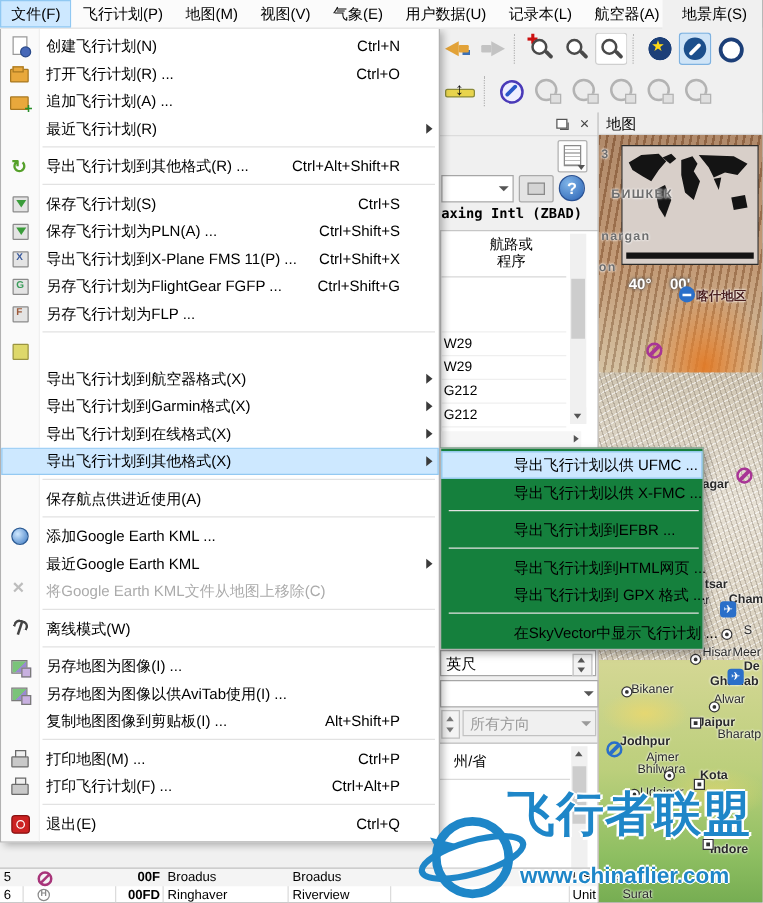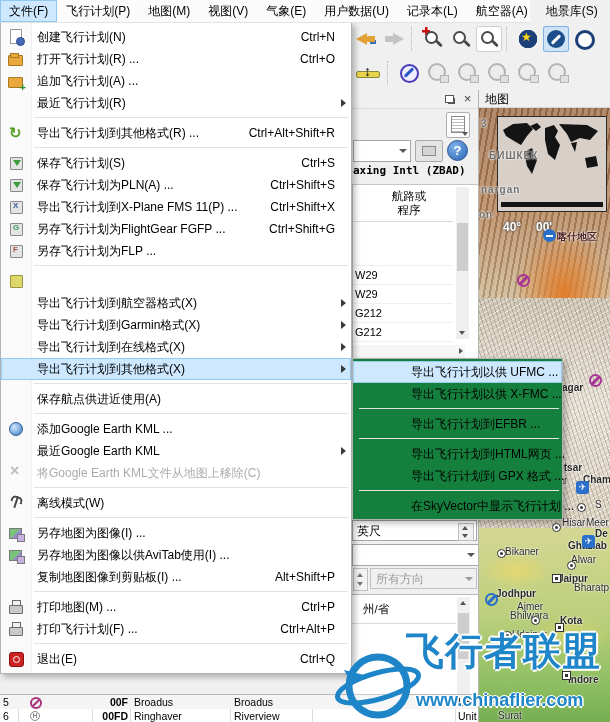--- a/index.html
+++ b/index.html
@@ -141,21 +141,21 @@
   .bti-closed::after{content:"";position:absolute;left:-1px;top:2.5px;width:10px;height:2px;background:#a8357a;transform:rotate(-45deg);}
   .bti-heli{border:1.5px solid #8a8a8a;color:#8a8a8a;font-size:7px;line-height:8px;text-align:center;font-weight:bold;}
 
   
   .file-menu{position:absolute;left:0;top:22px;width:352px;background:#fff;border:1px solid #b2b2b2;
              box-shadow:3px 3px 6px rgba(0,0,0,.28);z-index:10;padding:3px 0;box-sizing:border-box;}
   .file-menu::before{content:"";position:absolute;left:0;top:0;bottom:0;width:30px;background:#fafafa;border-right:1px solid #f0f0f0;}
   .menu-item{position:relative;height:22px;display:flex;align-items:center;}
   .mi-gutter{flex:0 0 30px;display:flex;justify-content:center;align-items:center;z-index:1;}
   .mi-label{flex:1;padding-left:6px;white-space:nowrap;z-index:1;}
-  .mi-shortcut{padding-right:16px;white-space:nowrap;z-index:1;}
+  .mi-shortcut{padding-right:31px;white-space:nowrap;z-index:1;}
   .mi-arrow{position:absolute;right:5px;top:7px;border-top:4px solid transparent;border-bottom:4px solid transparent;border-left:5px solid #3a3a3a;z-index:1;}
   .menu-item.hilite{background:#cde8ff;box-shadow:inset 0 0 0 1px #94c9f2;}
   .menu-item.disabled .mi-label{color:#ababab;}
   .menu-sep{height:1px;background:#e2e2e2;margin:3px 3px 4px 33px;}
   .micon{position:relative;width:16px;height:16px;display:block;}
   .micon::before,.micon::after{position:absolute;content:"";}
   .ic-new::before{left:2px;top:0;width:10px;height:13px;background:#fff;border:1px solid #999;}
   .ic-new::after{right:-1px;bottom:-1px;width:7px;height:7px;border-radius:50%;background:#4668b8;border:1px solid #2a4a8a;}
   .ic-open::before{left:0;top:4px;width:13px;height:9px;background:#e8a83c;border:1px solid #a87820;border-radius:1px;}
   .ic-open::after{left:2px;top:2px;width:7px;height:3px;background:#e8a83c;border:1px solid #a87820;}

